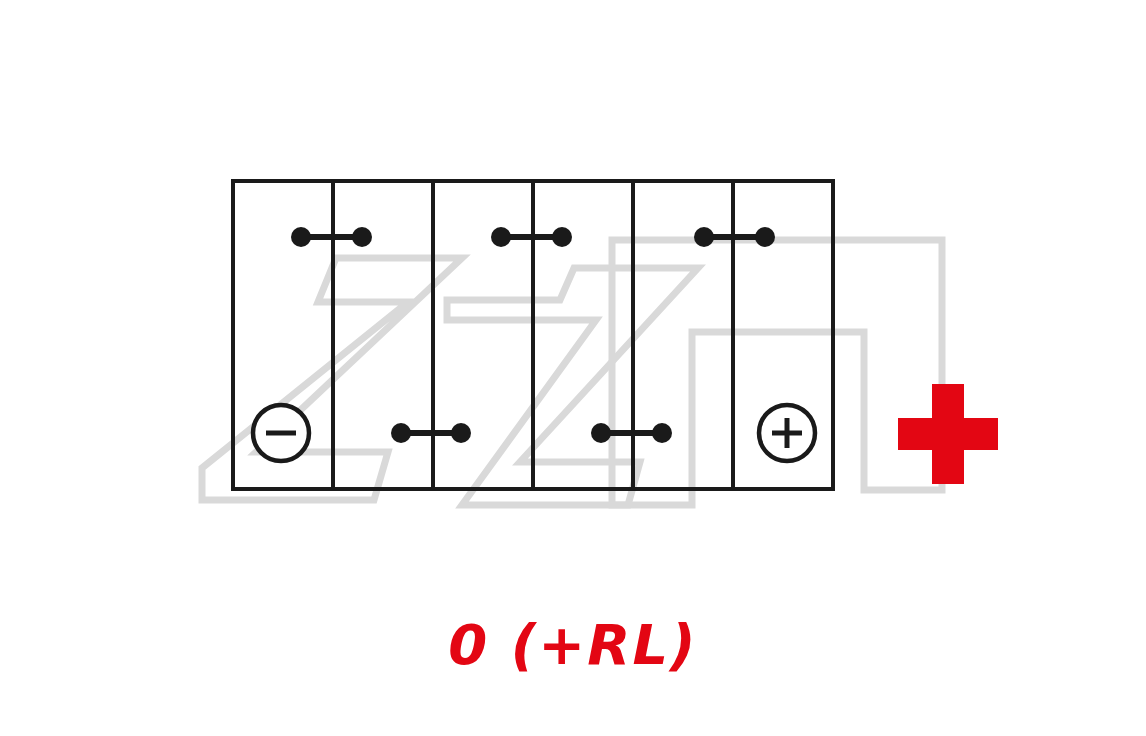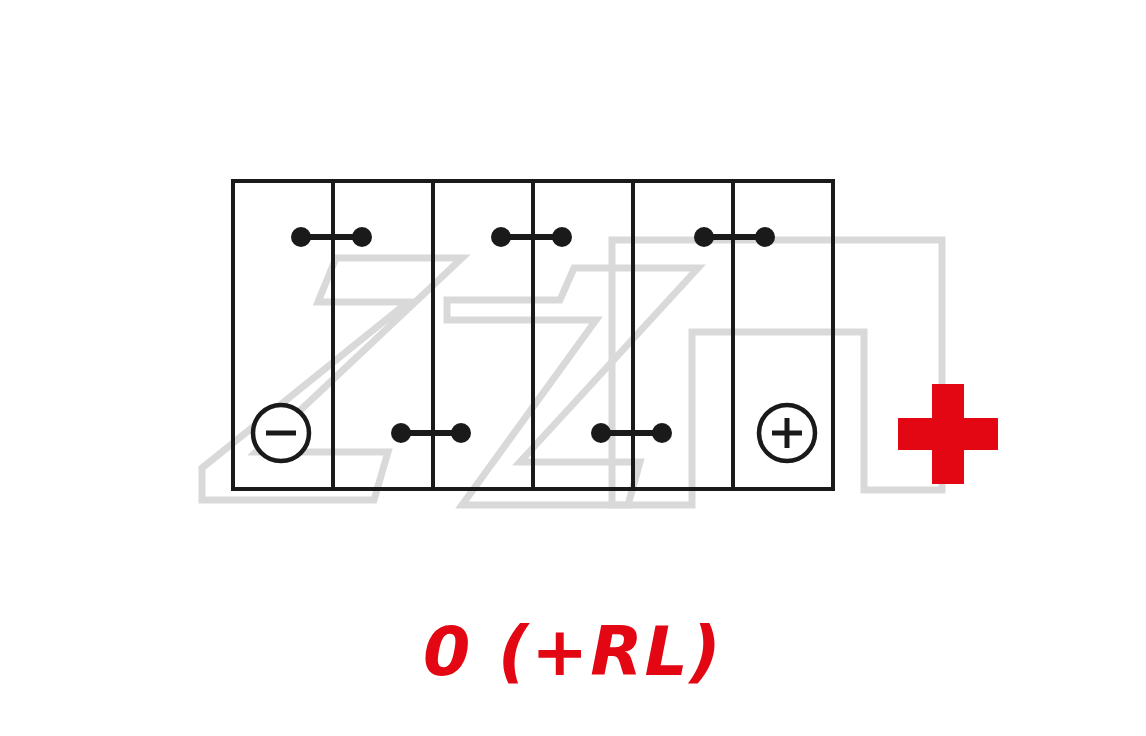--- a/index.html
+++ b/index.html
@@ -54,21 +54,21 @@
     stroke-width: 5;
     stroke-linecap: butt;
   }
   
   .layout-label {
     position: absolute;
     left: 0;
     top: 612px;
     width: 100%;
     text-align: center;
-    font-size: 68px;
+    font-size: 56px;
     font-weight: bold;
     font-style: italic;
     letter-spacing: 2px;
     color: #e30613;
     user-select: none;
   }
 </style>
 </head>
 <body>
 

